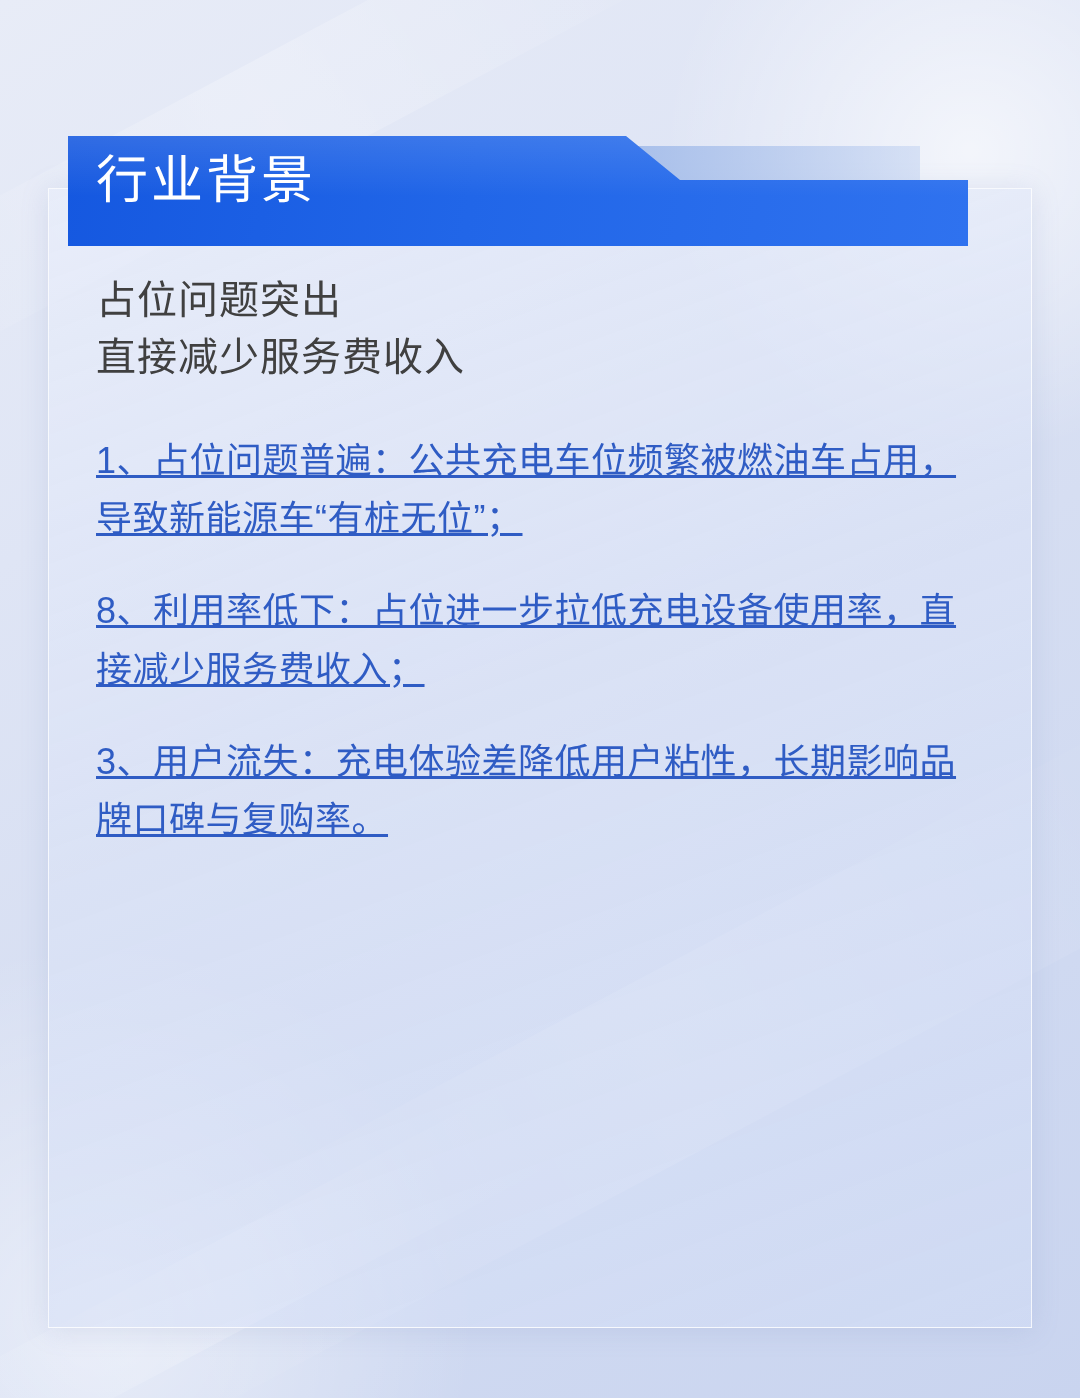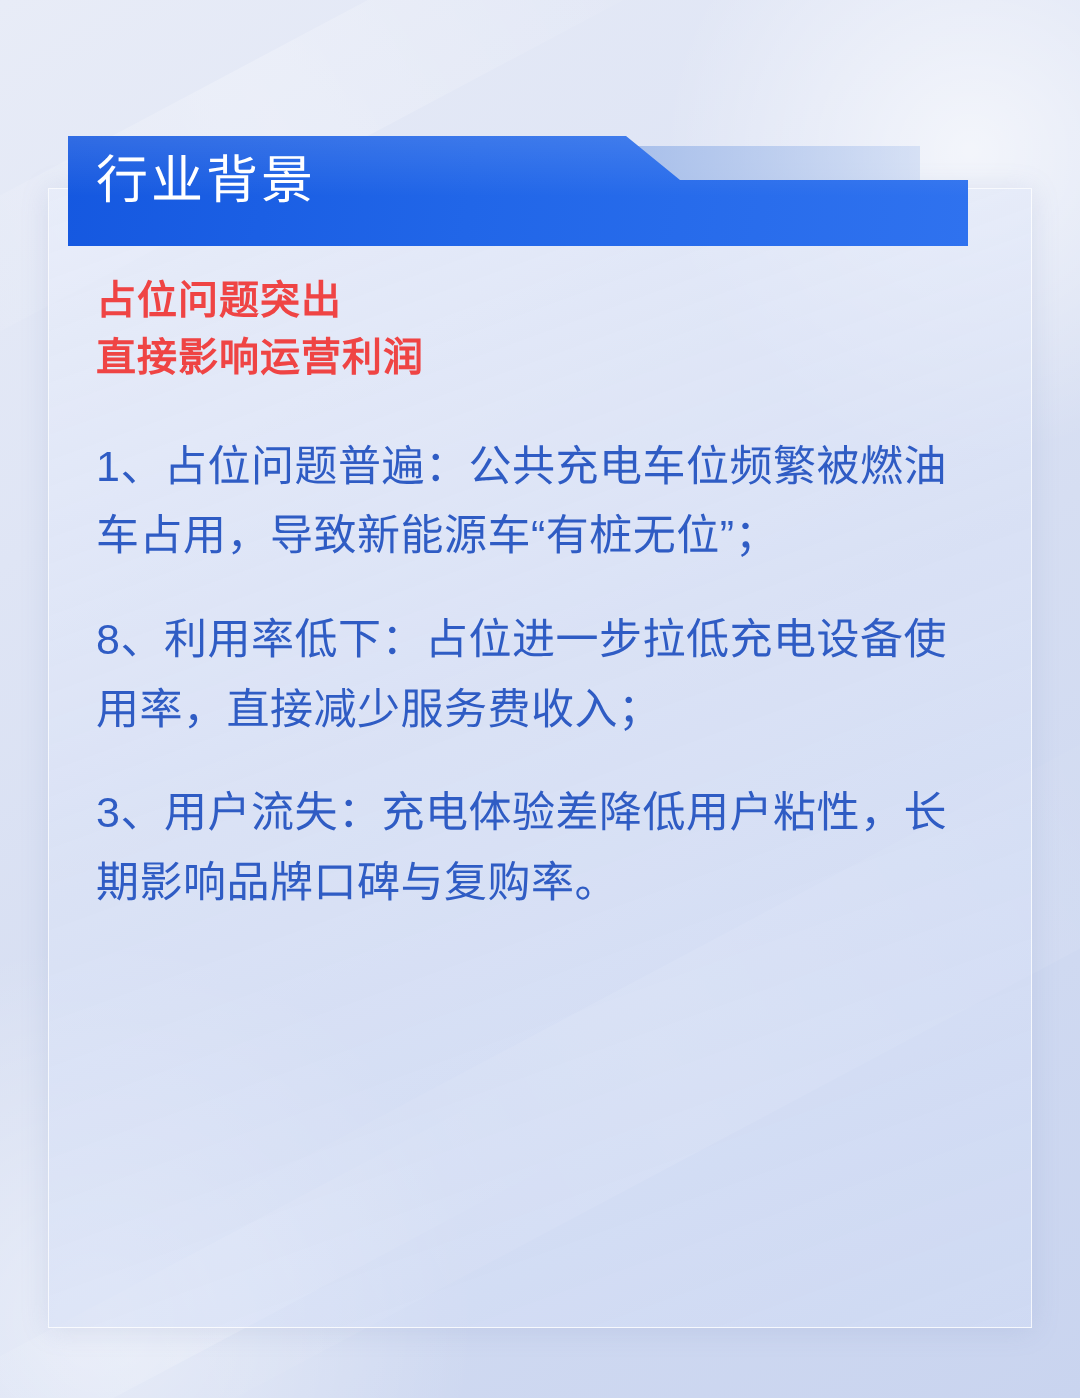--- a/index.html
+++ b/index.html
@@ -100,23 +100,23 @@
   }
 
   
   .content {
     position: absolute;
     left: 96px;
     top: 272px;
     width: 890px;
   }
   .headline {
-    color: #ef4444;
+    color: #404040;
     font-size: 40px;
-    font-weight: bold;
+    font-weight: normal;
     line-height: 1.42;
     letter-spacing: 1px;
     margin: 0 0 46px 0;
   }
   .headline .line { display: block; }
 
   .lead {
     color: #2f5cc4;
     font-size: 39px;
     line-height: 1.6;
@@ -126,25 +126,26 @@
     font-weight: 400;
   }
 
   .points {
     margin: 0;
     padding: 0;
     list-style: none;
   }
   .point {
     color: #2f5cc4;
-    font-size: 43px;
+    font-size: 36px;
     line-height: 1.62;
     letter-spacing: 0.5px;
     margin: 0 0 34px 0;
     font-weight: 400;
+    text-decoration: underline;
   }
   .point:last-child { margin-bottom: 0; }
 </style>
 </head>
 <body>
 
 <div class="glow glow-1"></div>
 <div class="glow glow-2"></div>
 <div class="bg-streak streak-a"></div>
 <div class="bg-streak streak-b"></div>
@@ -155,21 +156,21 @@
 <div class="header-wrap">
   <div class="ribbon-pale"></div>
   <div class="ribbon-main"></div>
   <div class="ribbon-title">行业背景</div>
 </div>
 
 <div class="content">
 
   <div class="headline">
     <span class="line">占位问题突出</span>
-    <span class="line">直接影响运营利润</span>
+    <span class="line">直接减少服务费收入</span>
   </div>
 
 
   <ul class="points">
     <li class="point">1、占位问题普遍：公共充电车位频繁被燃油车占用，导致新能源车“有桩无位”；</li>
     <li class="point">8、利用率低下：占位进一步拉低充电设备使用率，直接减少服务费收入；</li>
     <li class="point">3、用户流失：充电体验差降低用户粘性，长期影响品牌口碑与复购率。</li>
   </ul>
 
 </div>

